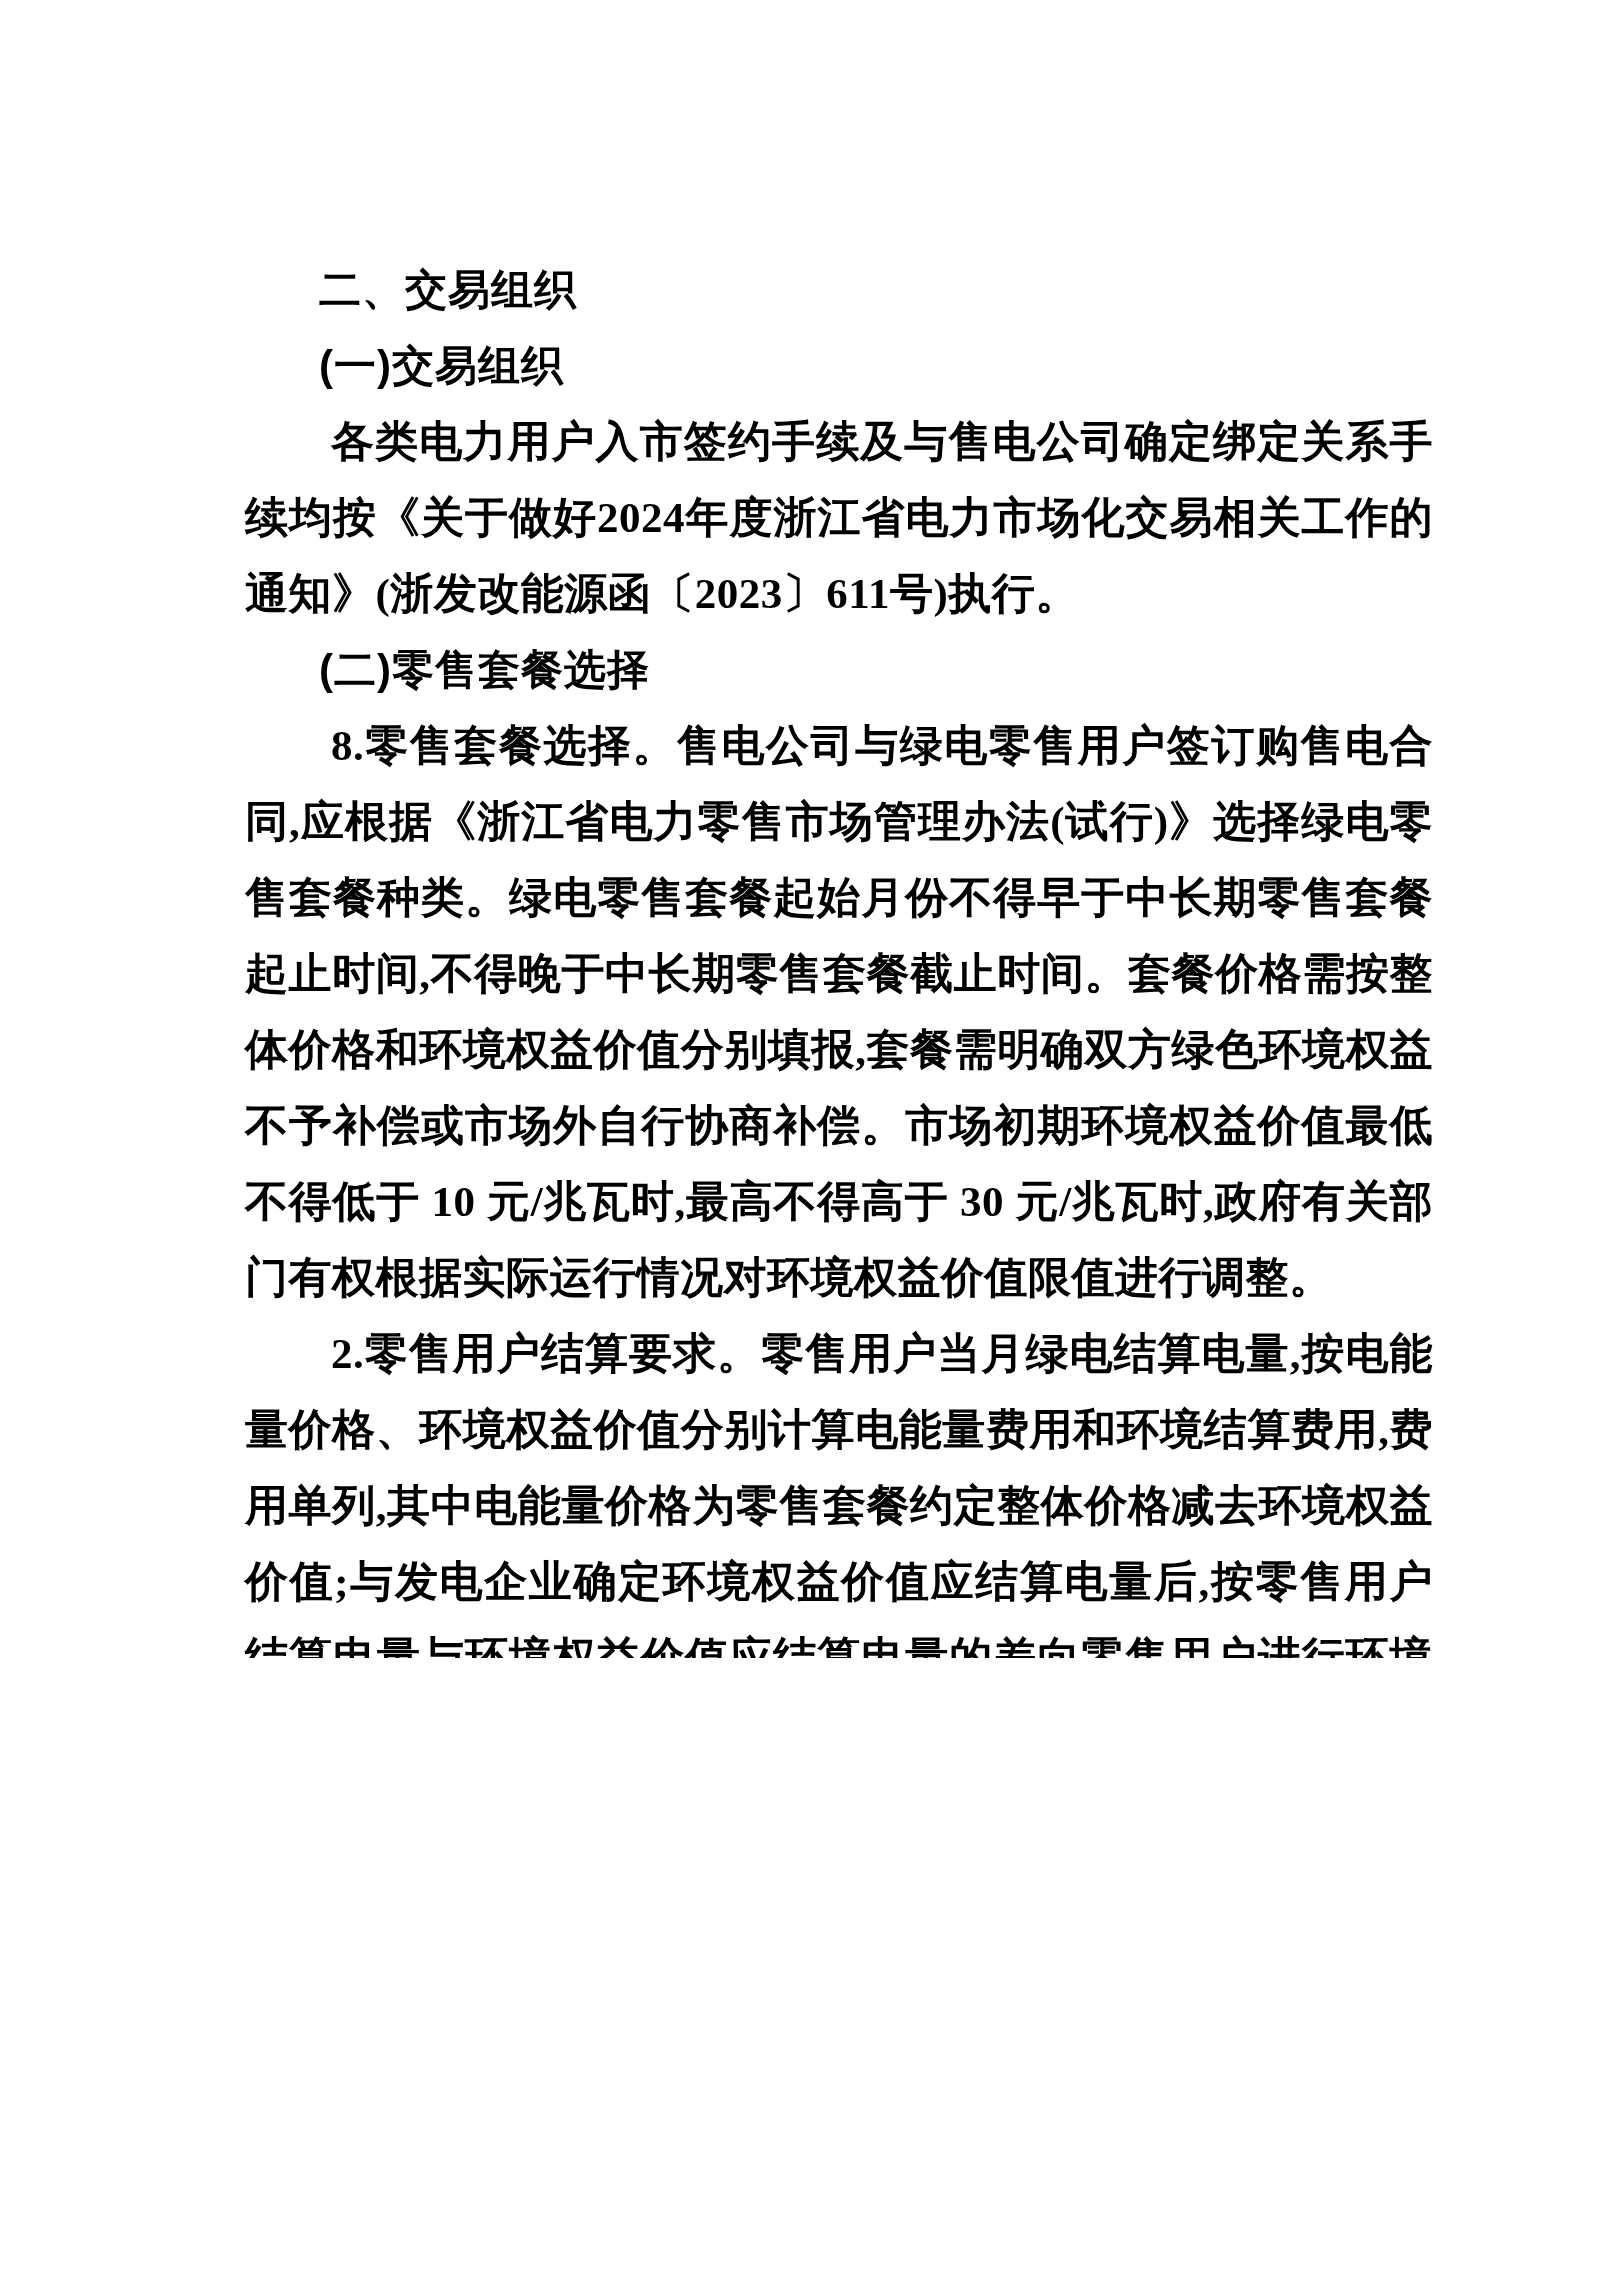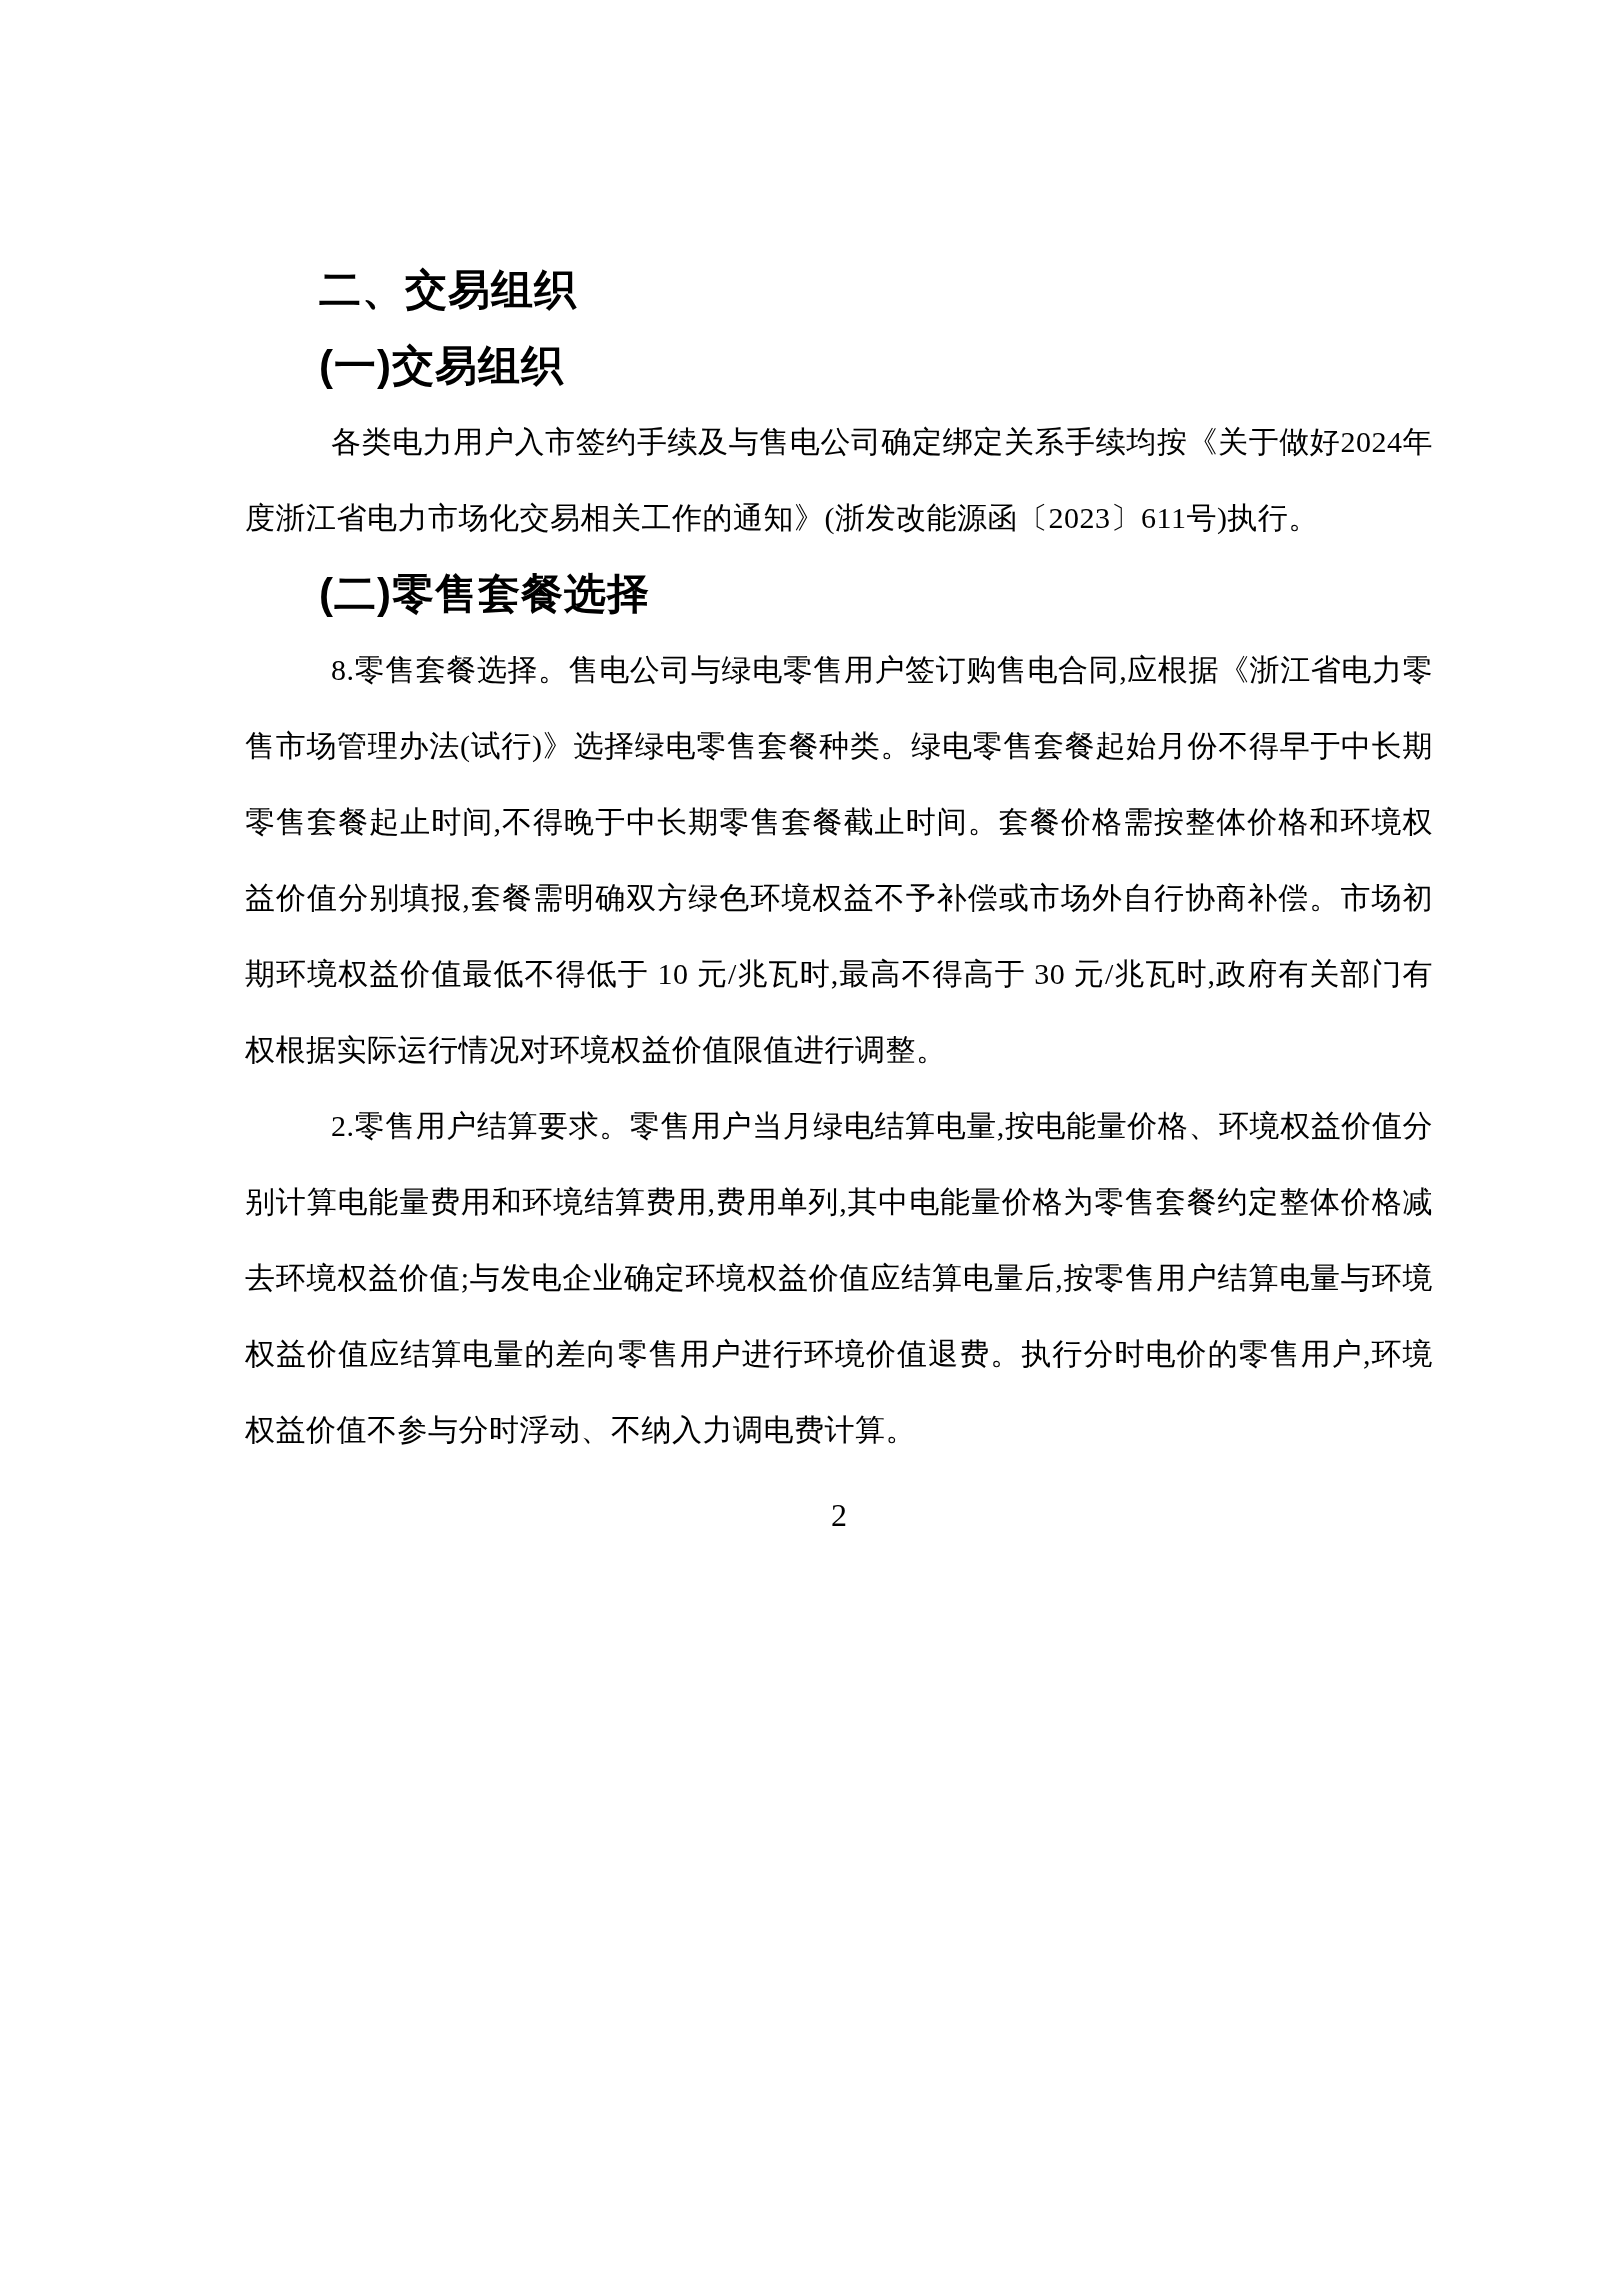--- a/index.html
+++ b/index.html
@@ -37,22 +37,22 @@
   }
   .h2 {
     font-family: "Liberation Sans", "DejaVu Sans", sans-serif;
     font-weight: 700;
     font-size: 42px;
     text-indent: 74px;
     letter-spacing: 1px;
   }
   .body-para {
     font-family: "Liberation Serif", "DejaVu Serif", serif;
-    font-weight: 400;
-    font-size: 30px;
+    font-weight: 700;
+    font-size: 43px;
     text-indent: 86px;
     text-align: justify;
     text-justify: inter-character;
     letter-spacing: 0.5px;
   }
   .pageno {
     margin-top: 29px;
     font-family: "Liberation Serif", "DejaVu Serif", serif;
     font-size: 32px;
     text-align: center;

